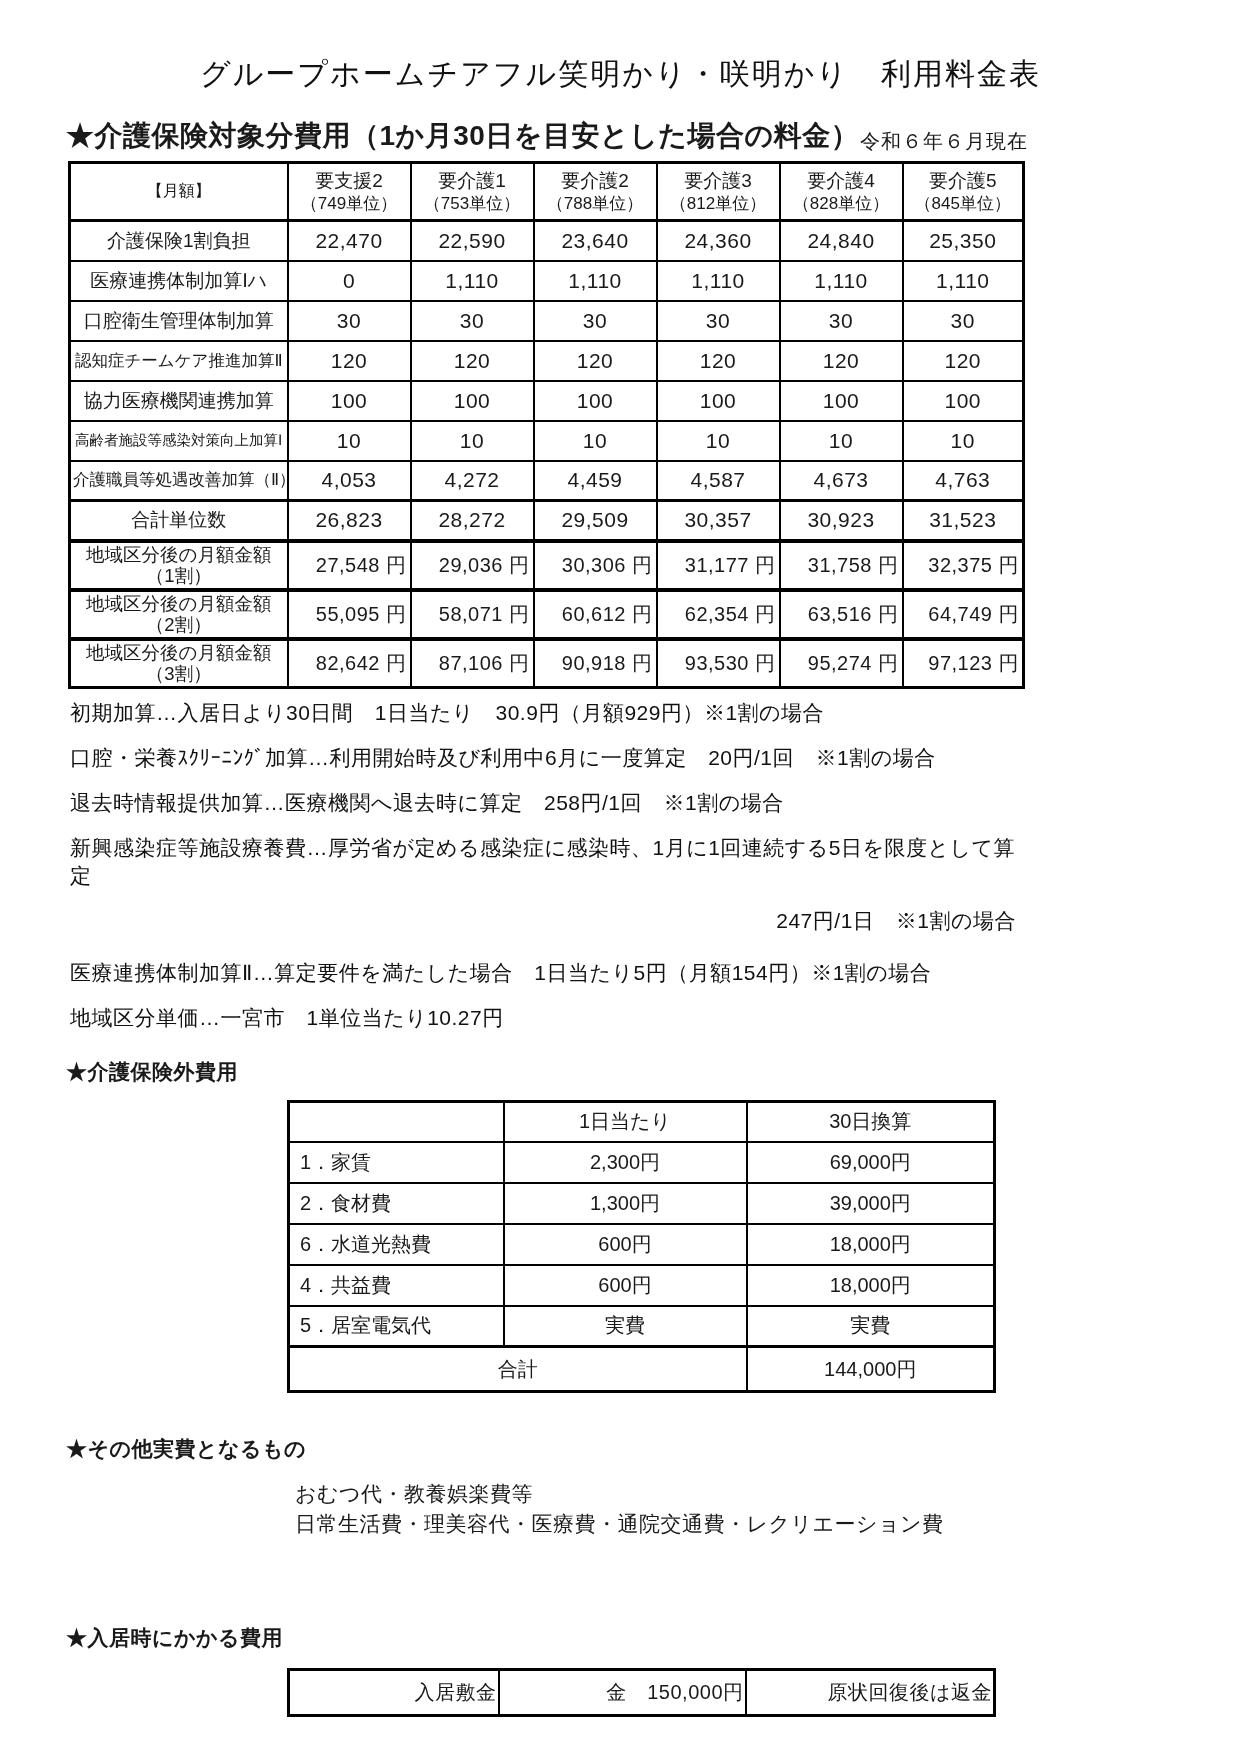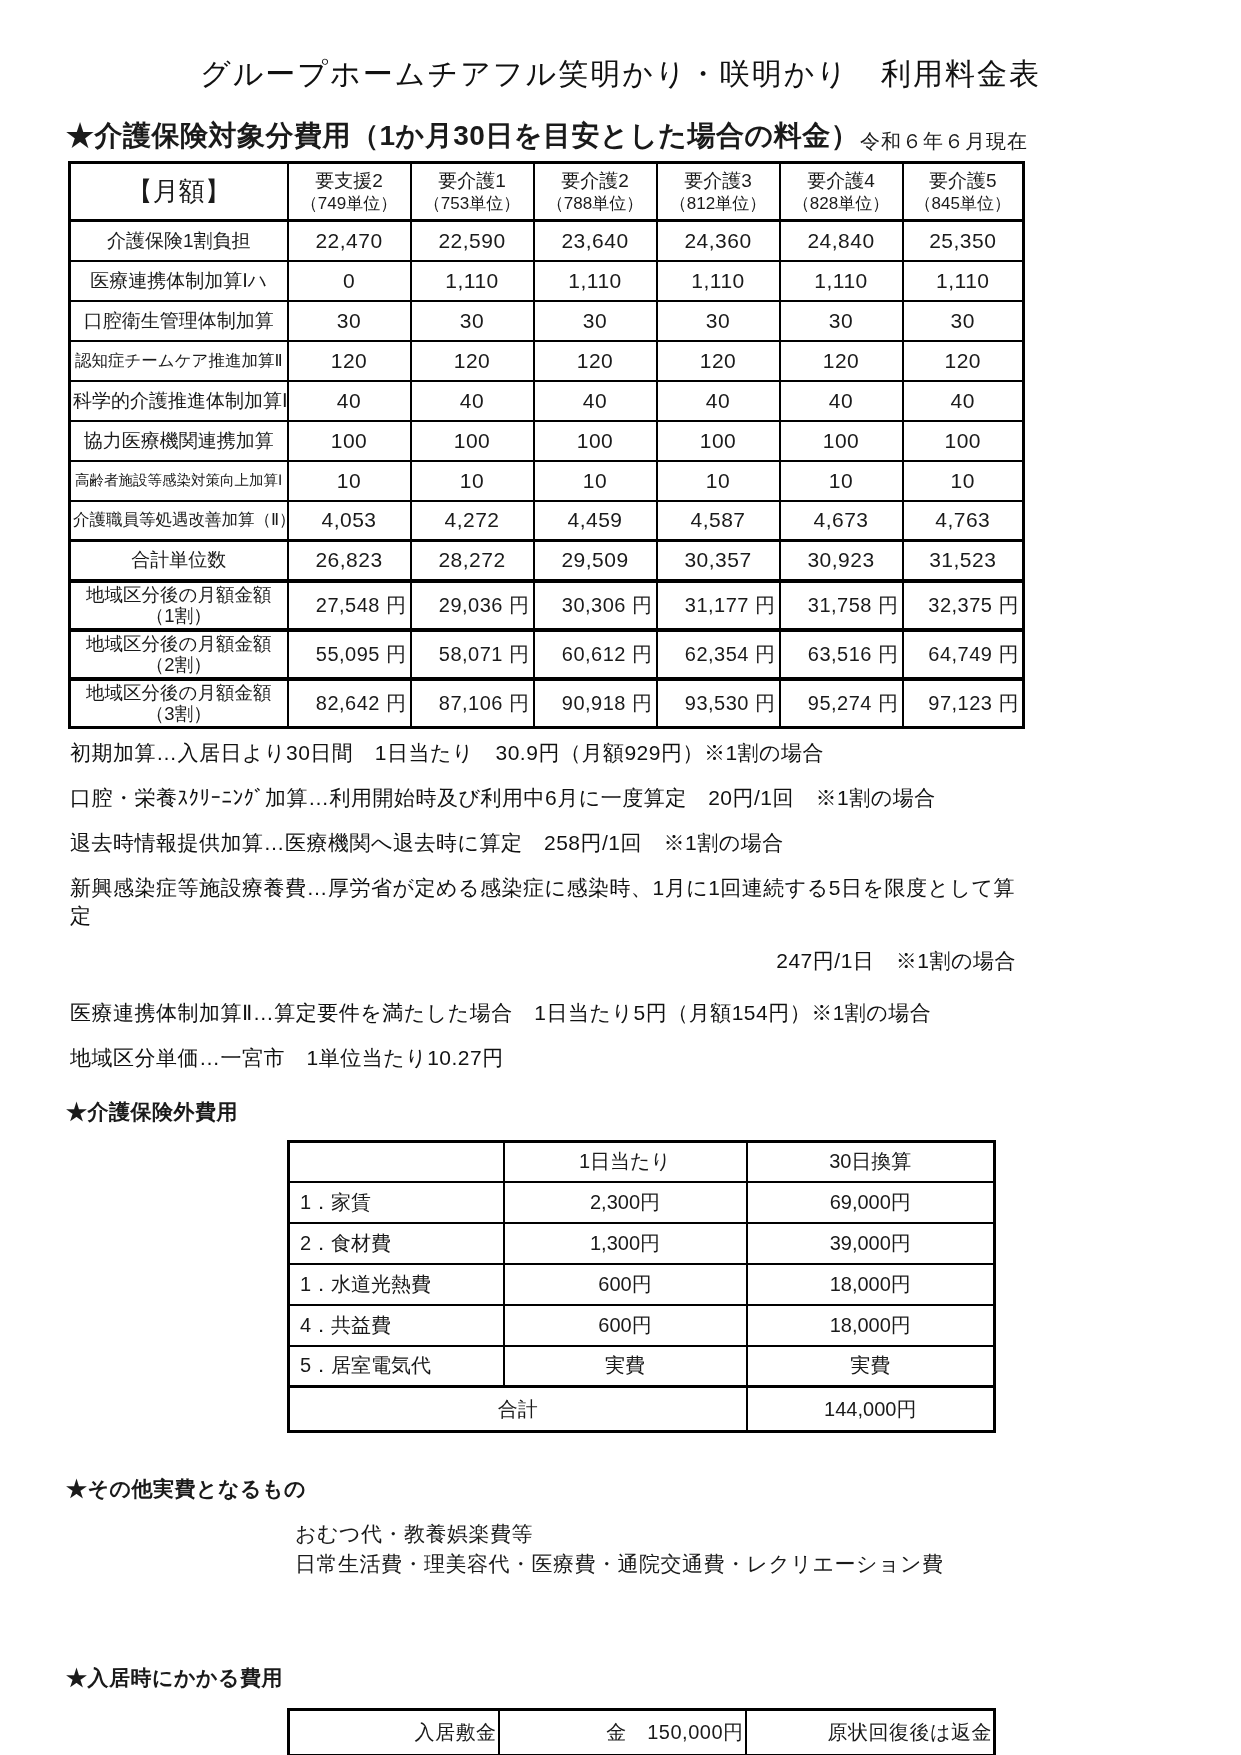--- a/index.html
+++ b/index.html
@@ -39,21 +39,21 @@
   }
   .ins-table td {
     border:2px solid #000;
     text-align:center;
     vertical-align:middle;
     padding:0 2px;
     overflow:hidden;
     white-space:nowrap;
   }
   .ins-table .hrow td { height:58px; border-bottom:3px solid #000; }
-  .ins-table .corner { font-size:26px; }
+  .ins-table .corner { font-size:16px; }
   .hgrade { font-size:19px; line-height:1.35; }
   .hunits { font-size:17px; line-height:1.2; }
   .ins-table .drow td { height:40px; }
   .ins-table .rlabel { font-size:19px; }
   .ins-table .rlabel.sz17 { font-size:16.5px; }
   .ins-table .rlabel.sz15 { font-size:14.5px; }
   .ins-table .val { font-size:21px; letter-spacing:0.5px; }
   .ins-table .trow td { border-top:3px solid #000; }
   .ins-table .yrow td { height:49px; border-top:4px solid #000; }
   .rl2 { line-height:1.15; font-size:18.5px; }
@@ -191,29 +191,20 @@
     <tr class="drow">
       <td class="rlabel sz17">認知症チームケア推進加算Ⅱ</td>
       <td class="val">120</td>
       <td class="val">120</td>
       <td class="val">120</td>
       <td class="val">120</td>
       <td class="val">120</td>
       <td class="val">120</td>
     </tr>
     <tr class="drow">
-      <td class="rlabel">科学的介護推進体制加算Ⅰ</td>
-      <td class="val">40</td>
-      <td class="val">40</td>
-      <td class="val">40</td>
-      <td class="val">40</td>
-      <td class="val">40</td>
-      <td class="val">40</td>
-    </tr>
-    <tr class="drow">
       <td class="rlabel">協力医療機関連携加算</td>
       <td class="val">100</td>
       <td class="val">100</td>
       <td class="val">100</td>
       <td class="val">100</td>
       <td class="val">100</td>
       <td class="val">100</td>
     </tr>
     <tr class="drow">
       <td class="rlabel sz15">高齢者施設等感染対策向上加算Ⅰ</td>
@@ -309,21 +300,21 @@
       <td class="elabel">1．家賃</td>
       <td>2,300円</td>
       <td>69,000円</td>
     </tr>
     <tr class="erow">
       <td class="elabel">2．食材費</td>
       <td>1,300円</td>
       <td>39,000円</td>
     </tr>
     <tr class="erow">
-      <td class="elabel">1．水道光熱費</td>
+      <td class="elabel">6．水道光熱費</td>
       <td>600円</td>
       <td>18,000円</td>
     </tr>
     <tr class="erow">
       <td class="elabel">4．共益費</td>
       <td>600円</td>
       <td>18,000円</td>
     </tr>
     <tr class="erow">
       <td class="elabel">5．居室電気代</td>

